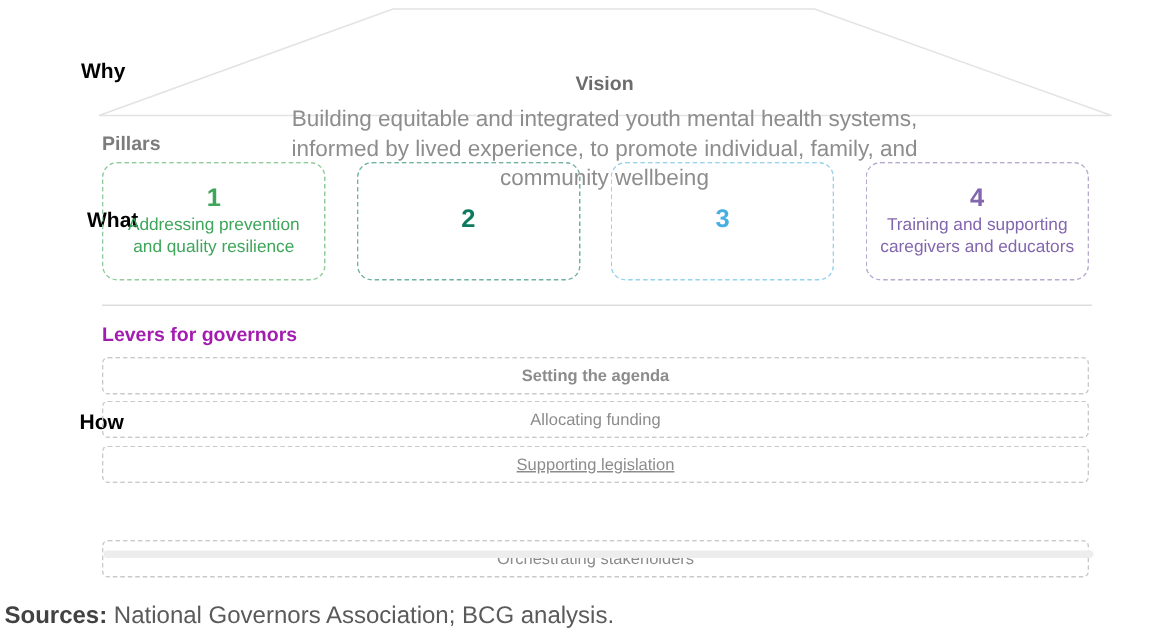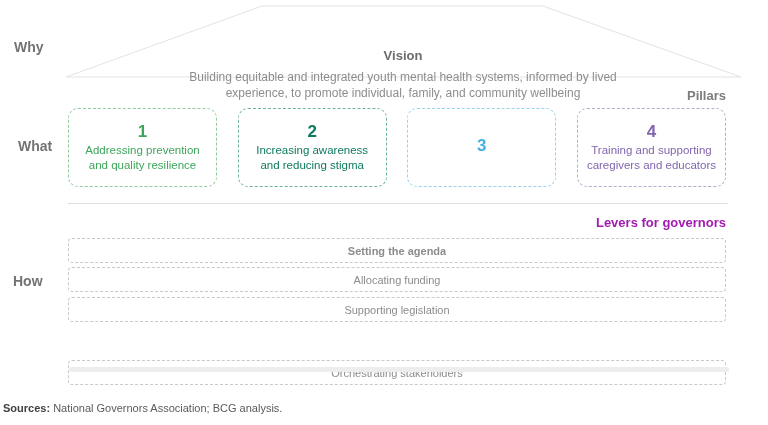--- a/index.html
+++ b/index.html
@@ -11,50 +11,51 @@
     background: #ffffff;
     font-family: "Liberation Sans", sans-serif;
     overflow: hidden;
   }
   .funnel-svg { position: absolute; left: 0; top: 0; pointer-events: none; }
 
   .row-label {
     position: absolute;
     font-size: 14px;
     font-weight: bold;
-    color: #737373;
+    color: #000000;
+    margin-left: 40px;
   }
   .why-label  { left: 14px; top: 39px; }
   .what-label { left: 18px; top: 138px; text-align: center; }
   .how-label  { left: 13px; top: 273px; }
 
   .vision-block {
     position: absolute;
     left: 183px; top: 13px;
     width: 440px;
     text-align: center;
   }
   .vision-title {
     font-size: 13px;
     font-weight: bold;
     color: #6c6c6c;
     margin-bottom: 7px;
     margin-top: 35px;
   }
   .vision-text {
-    font-size: 12px;
+    font-size: 15px;
     line-height: 1.3;
     color: #8d8d8d;
   }
 
   .section-title {
     position: absolute;
     left: 68px;
     width: 658px;
-    text-align: right;
+    text-align: left;
     font-size: 13px;
     font-weight: bold;
     color: #7c7c7c;
   }
   .pillars-title { top: 88px; }
   .levers-title  { top: 215px; color: #a21caf; }
 
   .pillars-row {
     position: absolute;
     left: 68px; top: 108px;
@@ -90,35 +91,35 @@
     border: 1px dashed #c9c9c9;
     border-radius: 4px;
     display: flex;
     align-items: center;
     justify-content: center;
     font-size: 11px;
     color: #8c8c8c;
   }
   .lever-0 { top: 238px; font-weight: bold; }
   .lever-1 { top: 267px; }
-  .lever-2 { top: 297px; }
+  .lever-2 { top: 297px; text-decoration: underline; }
   .lever-3 { top: 327px; margin-top: 33px; }
 
   .bottom-bar {
     position: absolute;
     left: 69px; top: 367px;
     width: 660px; height: 5px;
     background: #ededed;
     border-radius: 3px;
   }
 
   .sources {
     position: absolute;
     left: 3px; top: 402px;
-    font-size: 11px;
+    font-size: 16px;
     color: #5a5a5a;
   }
   .sources b { color: #424242; }
 </style>
 </head>
 <body>
 
 <div class="canvas">
 
   <svg class="funnel-svg" width="768" height="425">
@@ -136,21 +137,20 @@
 
   <div class="section-title pillars-title">Pillars</div>
 
   <div class="pillars-row">
     <div class="pillar-box" style="color: rgb(62, 166, 91); border-color: rgb(143, 203, 155);">
       <div class="pillar-number">1</div>
       <div class="pillar-label">Addressing prevention and quality resilience</div>
     </div>
     <div class="pillar-box" style="color: rgb(13, 122, 94); border-color: rgb(111, 178, 163);">
       <div class="pillar-number">2</div>
-      <div class="pillar-label">Increasing awareness and reducing stigma</div>
     </div>
     <div class="pillar-box" style="color: rgb(71, 175, 225); border-color: rgb(151, 210, 238);">
       <div class="pillar-number">3</div>
     </div>
     <div class="pillar-box" style="color: rgb(130, 102, 174); border-color: rgb(183, 170, 205);">
       <div class="pillar-number">4</div>
       <div class="pillar-label">Training and supporting caregivers and educators</div>
     </div>
   </div>
 

